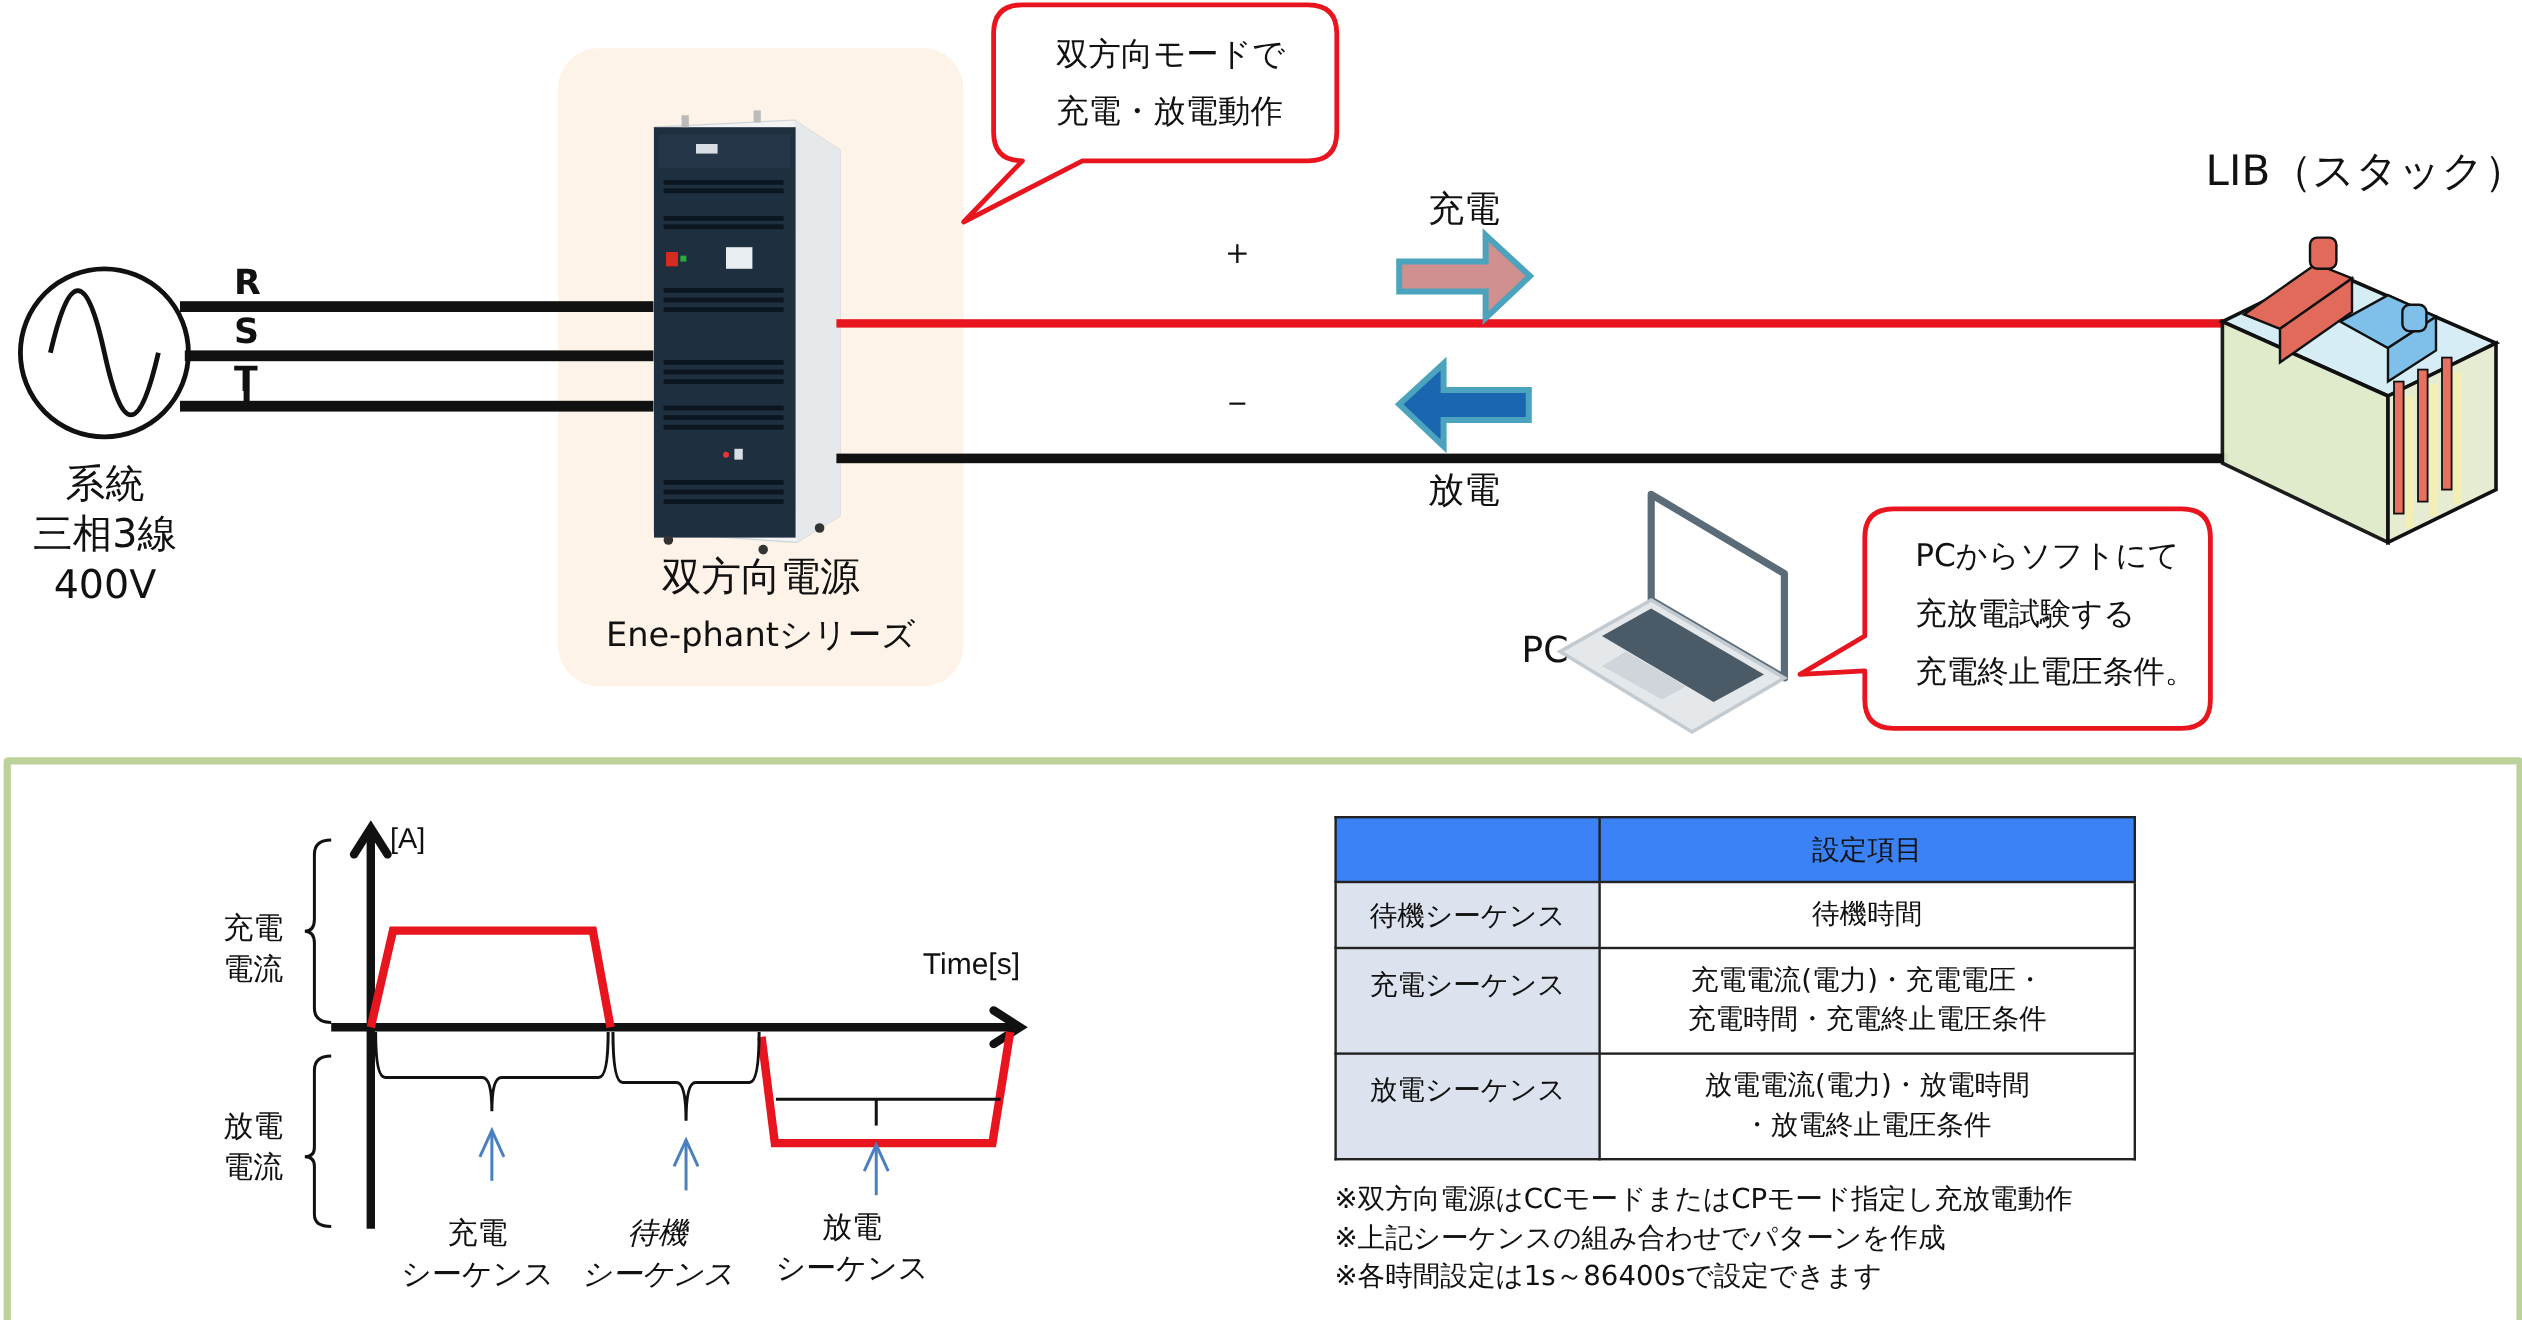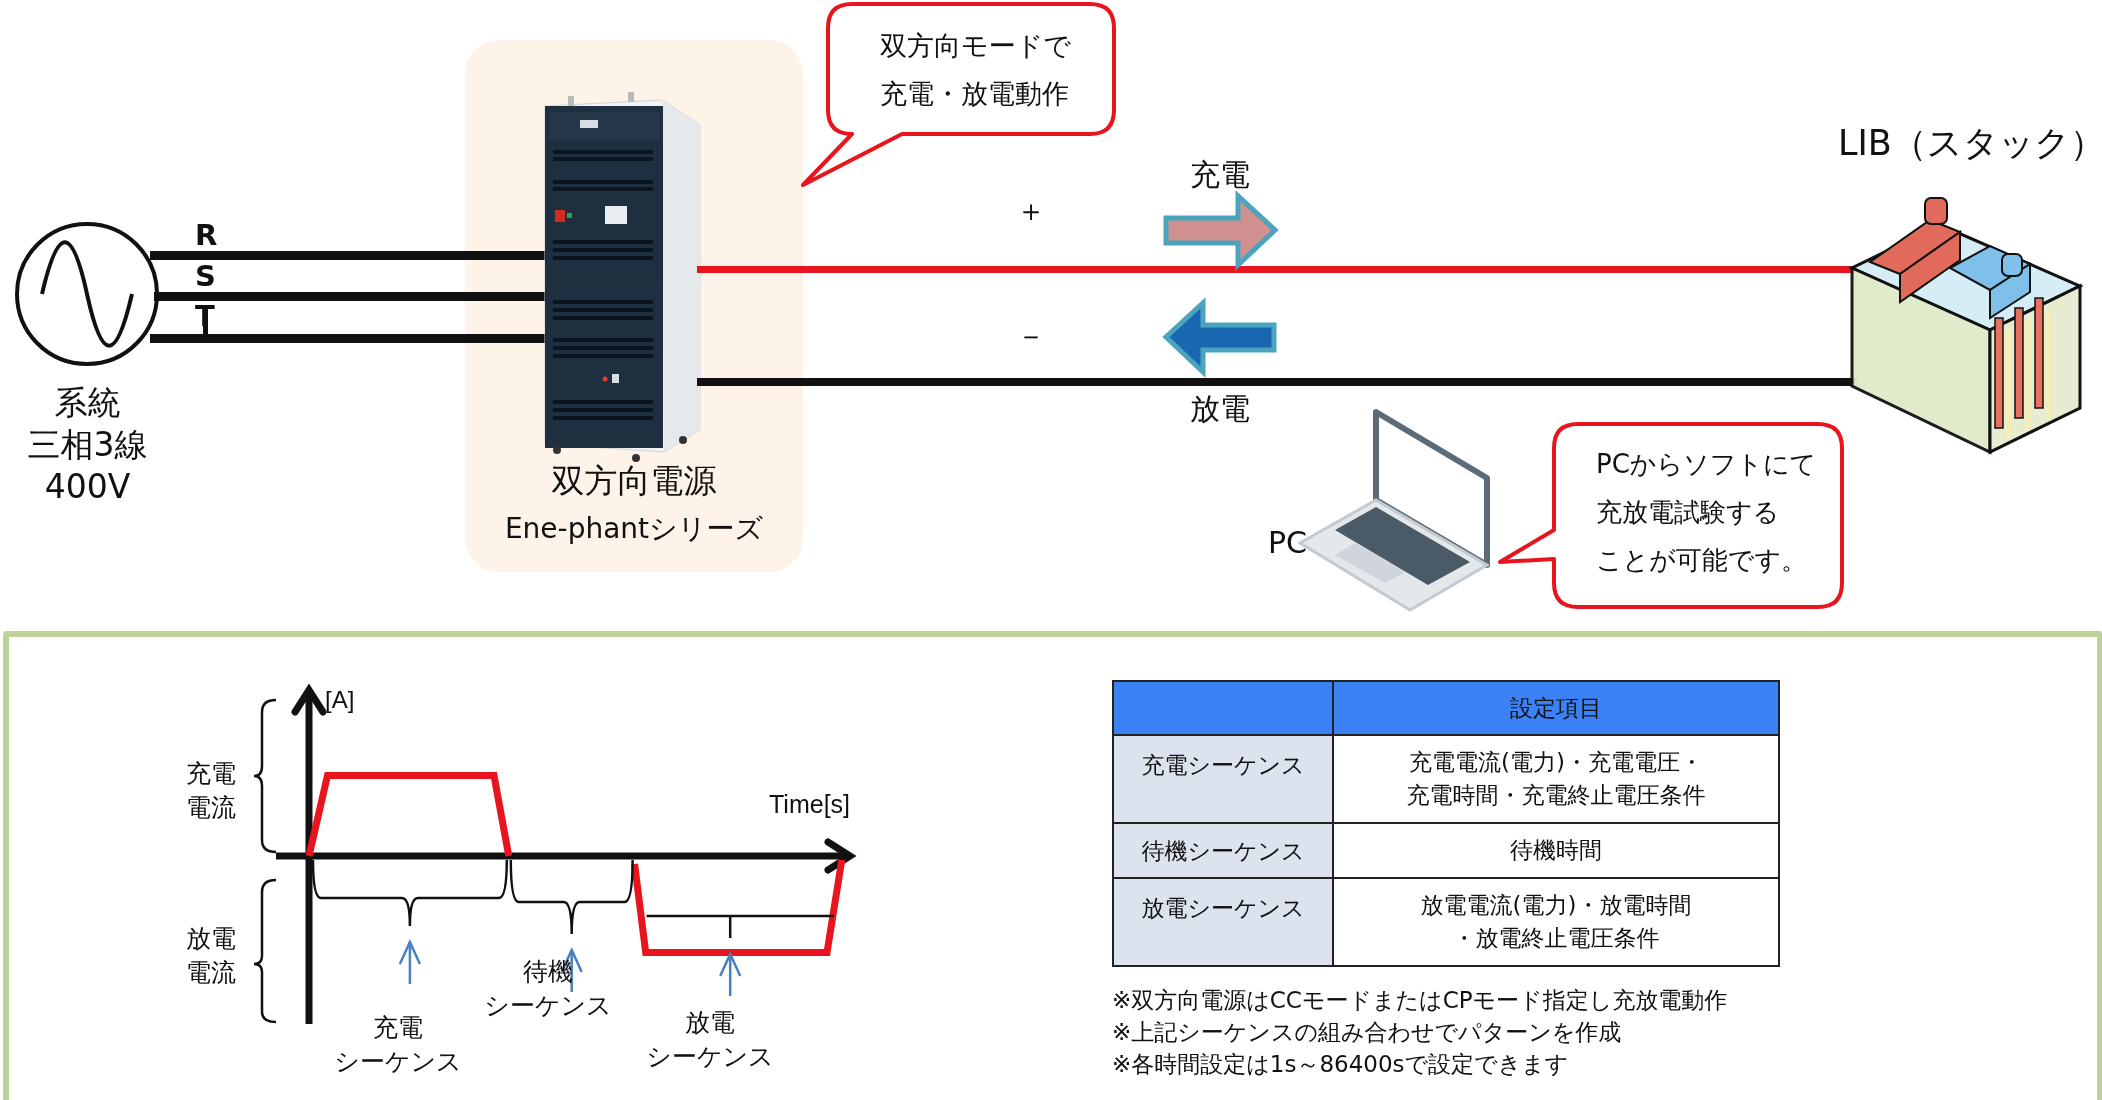--- a/index.html
+++ b/index.html
@@ -144,21 +144,21 @@
 <div class="txt" style="left:1016px;top:321px;font-size:30px;">－</div>
 <div class="txt" style="left:1190px;top:394px;font-size:30px;">放電</div>
 
 <div class="txt" style="left:1838px;top:126px;font-size:35px;">LIB（スタック）</div>
 
 <div class="txt" style="left:1268px;top:528px;font-size:30px;">PC</div>
 
 <div class="bubble-text" style="left:1584px;top:440px;font-size:26px;line-height:48px;">
   <div>PCからソフトにて</div>
   <div>充放電試験する</div>
-  <div>ことが可能です。</div>
+  <div>充電終止電圧条件。</div>
 </div>
 
 <div class="green-frame"></div>
 
 <svg class="layer" id="chart-svg" width="2102" height="1100">
 
 <line x1="309" y1="1024" x2="309" y2="694" stroke="#111" stroke-width="7"></line>
     <polyline points="295,712 309,690 323,712" fill="none" stroke="#111" stroke-width="7" stroke-linecap="round"></polyline>
     <line x1="276" y1="856" x2="846" y2="856" stroke="#111" stroke-width="7"></line>
     <polyline points="828,842 850,856 828,870" fill="none" stroke="#111" stroke-width="7" stroke-linecap="round"></polyline>
@@ -187,49 +187,49 @@
 </div>
 <div class="txt center" style="left:176px;top:922px;width:70px;font-size:25px;line-height:34px;">
   <div>放電</div>
   <div>電流</div>
 </div>
 
 <div class="txt center" style="left:318px;top:1011px;width:160px;font-size:25px;line-height:34px;">
   <div>充電</div>
   <div>シーケンス</div>
 </div>
-<div class="txt center" style="left:468px;top:955px;width:160px;font-size:25px;line-height:34px;">
+<div class="txt center" style="left:468px;top:1011px;width:160px;font-size:25px;line-height:34px;font-style:italic;">
   <div>待機</div>
   <div>シーケンス</div>
 </div>
 <div class="txt center" style="left:630px;top:1006px;width:160px;font-size:25px;line-height:34px;">
   <div>放電</div>
   <div>シーケンス</div>
 </div>
 
 <table class="settings">
   <tbody>
       <tr>
     <th style="width:218px;"></th>
     <th>設定項目</th>
+  </tr>
+  <tr>
+    <td class="label-cell" style="padding-top:12px;height:40px;">待機シーケンス</td>
+    <td class="value-cell">
+      <div>待機時間</div>
+    </td>
   </tr>
   <tr>
     <td class="label-cell">充電シーケンス</td>
     <td class="value-cell">
       <div>充電電流(電力)・充電電圧・</div>
       <div>充電時間・充電終止電圧条件</div>
     </td>
   </tr>
   <tr>
-    <td class="label-cell" style="padding-top:12px;height:40px;">待機シーケンス</td>
-    <td class="value-cell">
-      <div>待機時間</div>
-    </td>
-  </tr>
-  <tr>
     <td class="label-cell">放電シーケンス</td>
     <td class="value-cell">
       <div>放電電流(電力)・放電時間</div>
       <div>・放電終止電圧条件</div>
     </td>
   </tr>
 </tbody>
   </table>
 
 <div class="notes">

